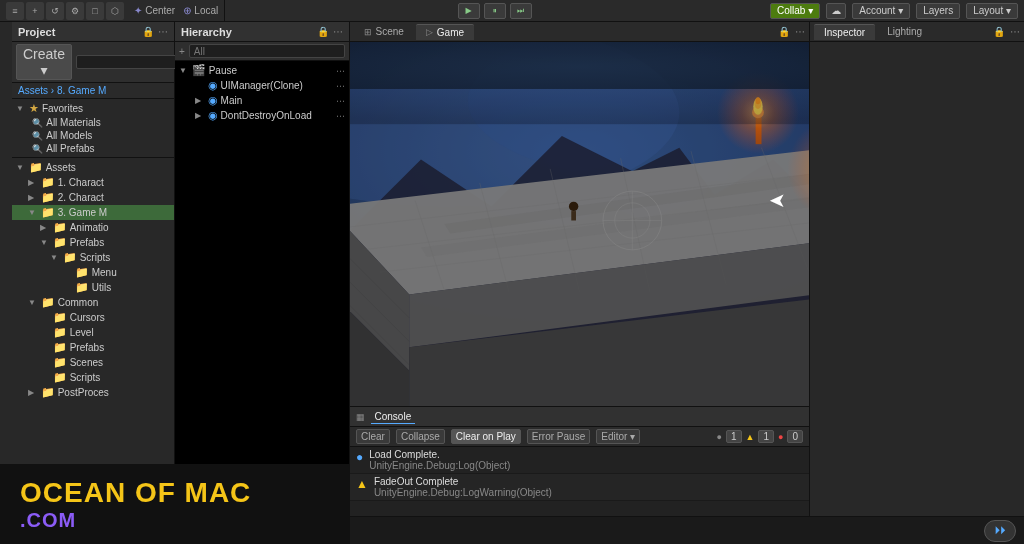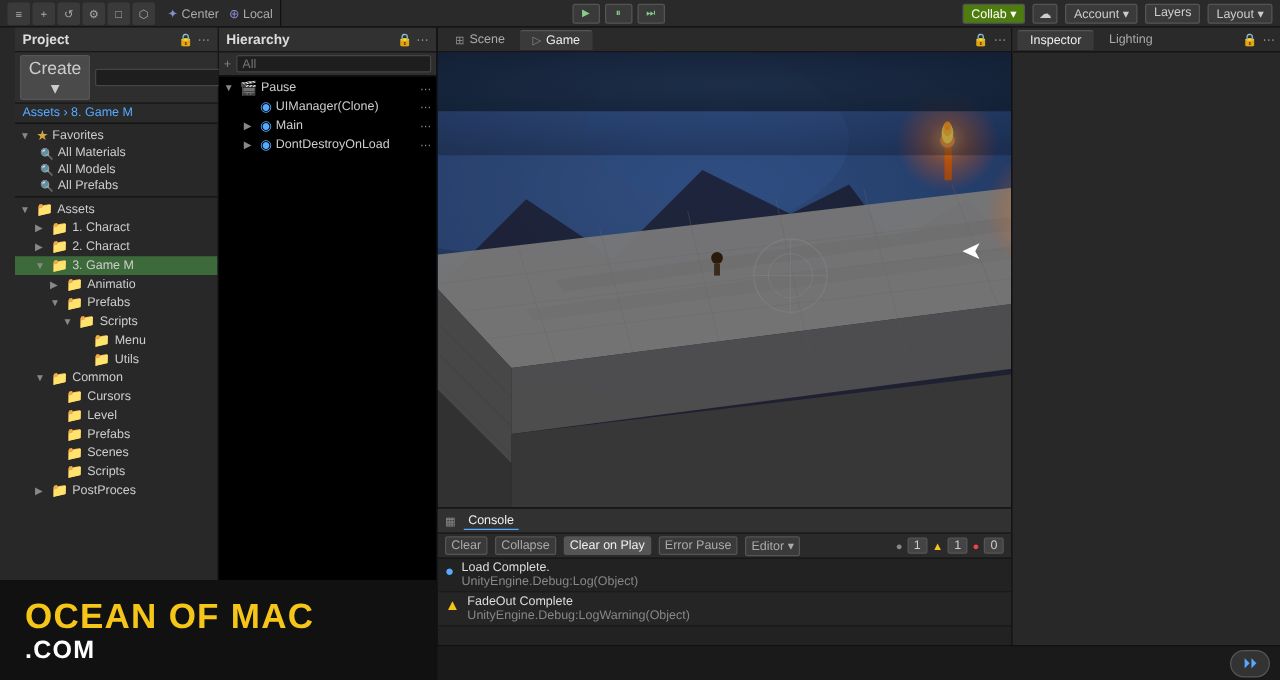--- a/index.html
+++ b/index.html
@@ -300,21 +300,21 @@
     .watermark-line1 {
       font-size: 28px;
       font-weight: 900;
       color: white;
       letter-spacing: 1px;
     }
     .watermark-line1 span { color: #f5c518; }
     .watermark-line2 {
       font-size: 20px;
       font-weight: 900;
-      color: #ffffff;
+      color: #8b5cf6;
       letter-spacing: 1px;
     }
 
     
     .console-toolbar {
       background: #313131;
       border-bottom: 1px solid #111;
       padding: 2px 6px;
       display: flex;
       align-items: center;

